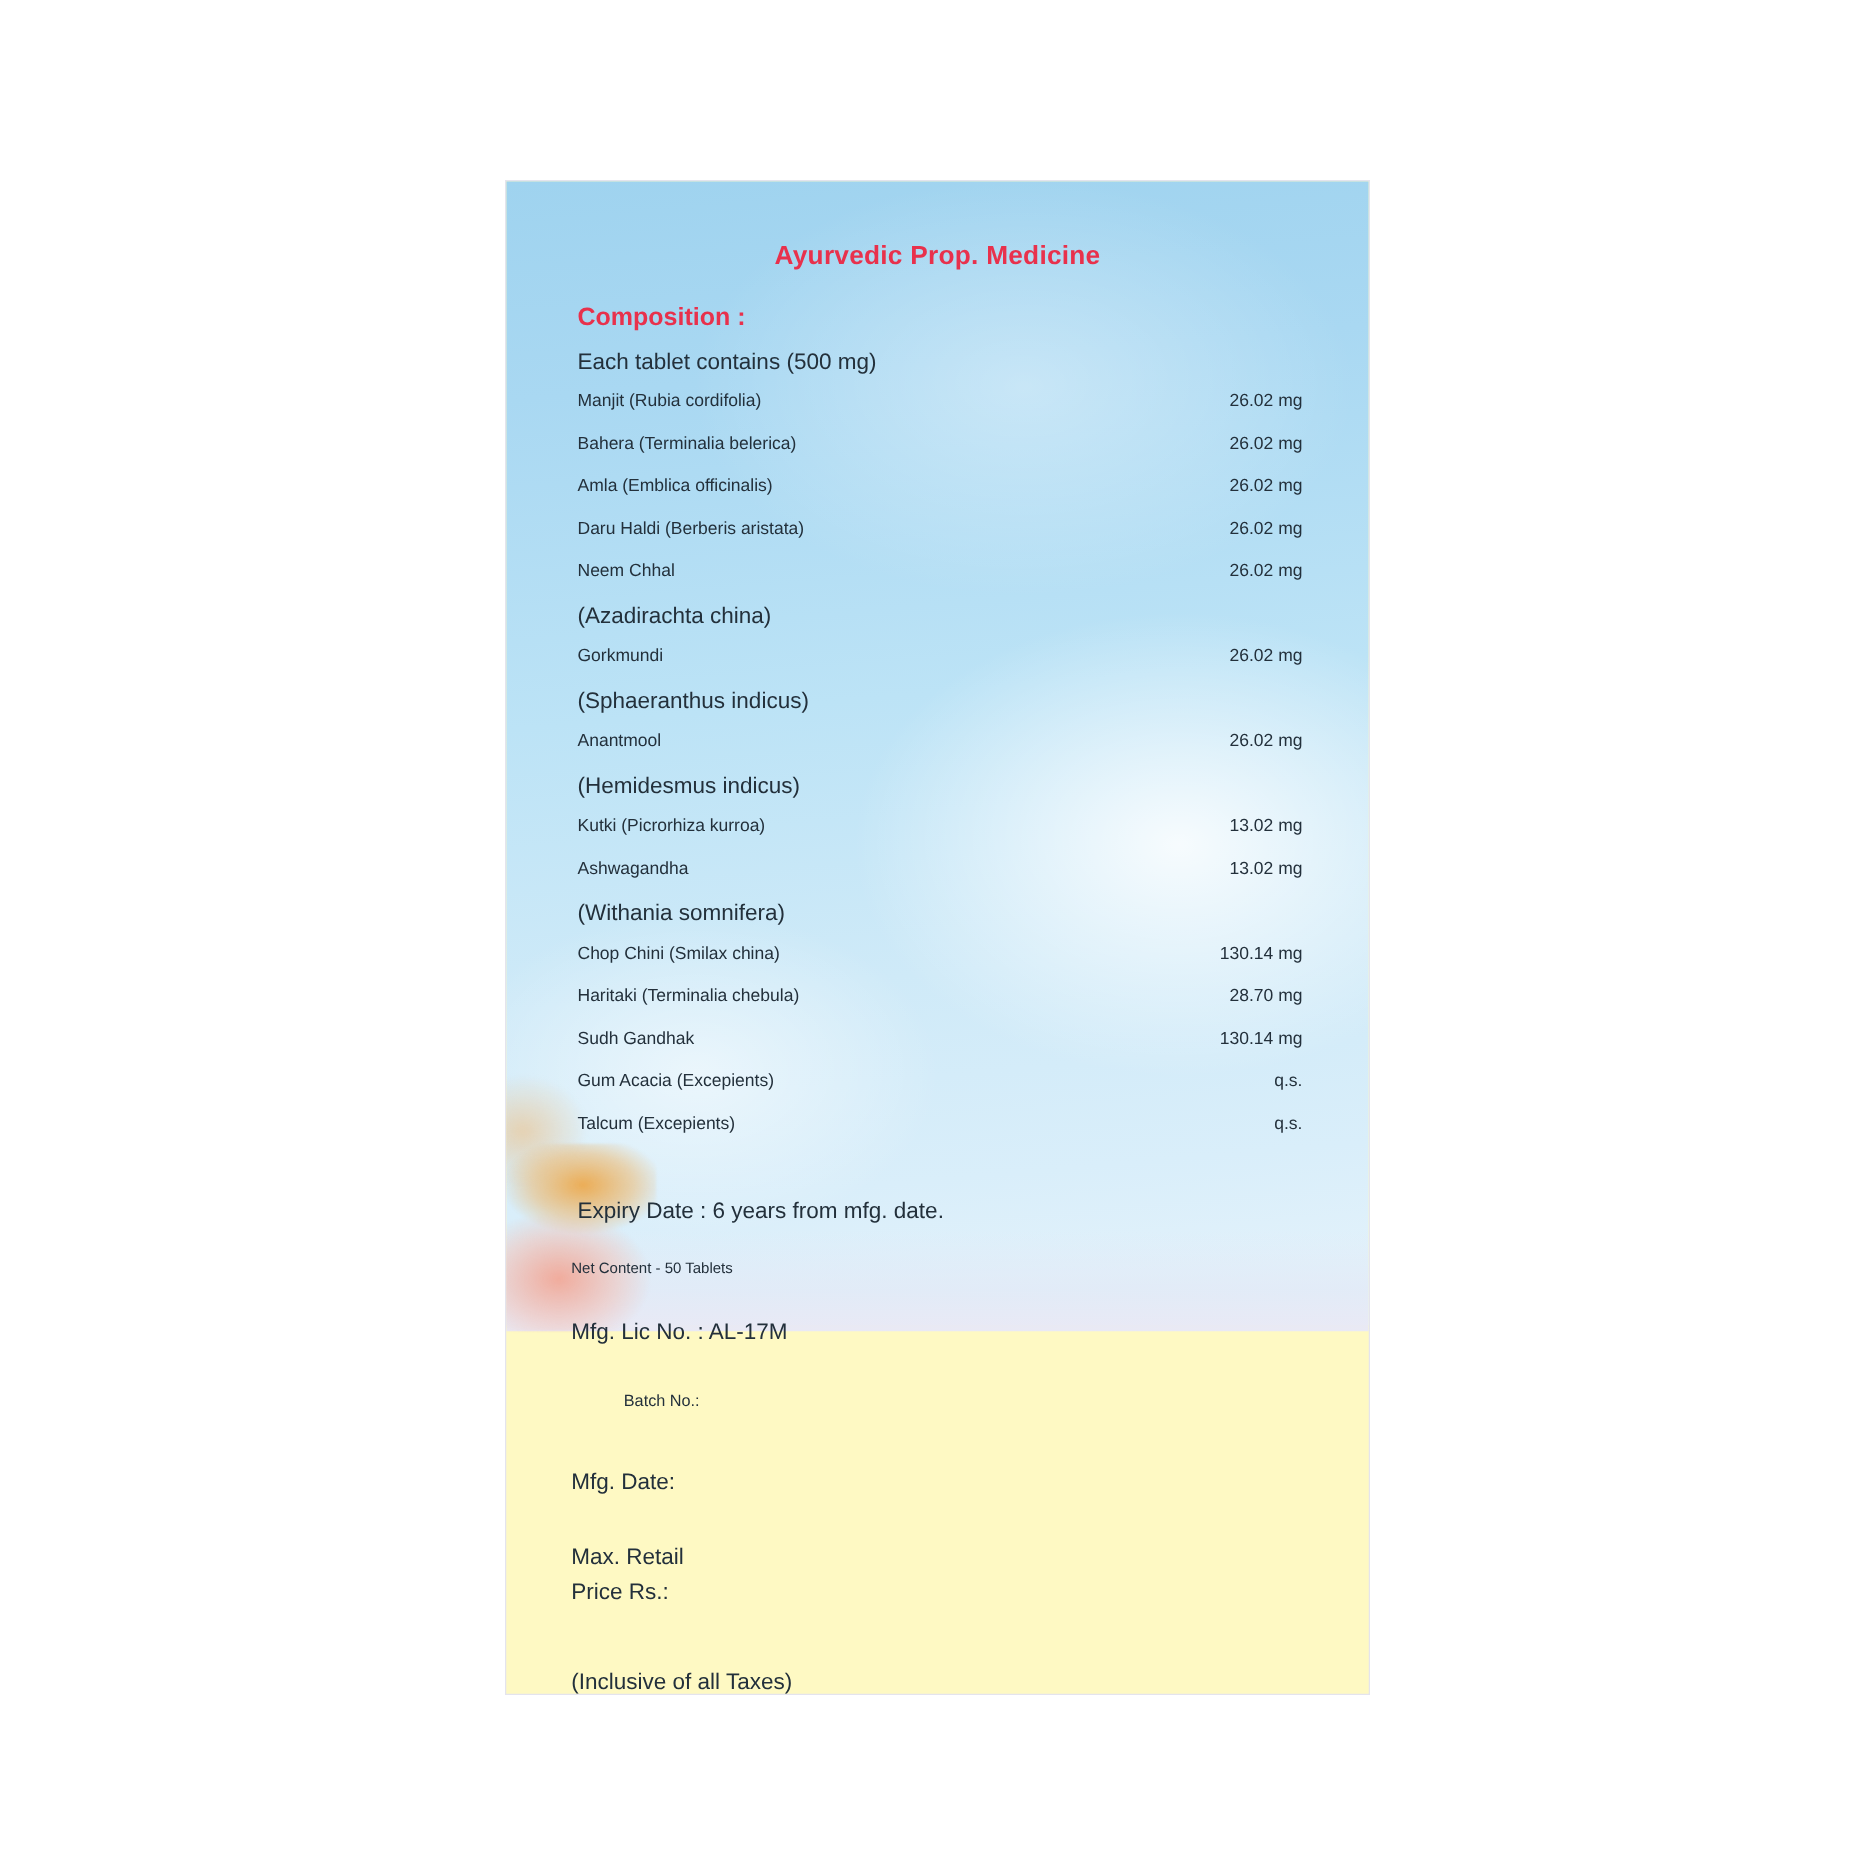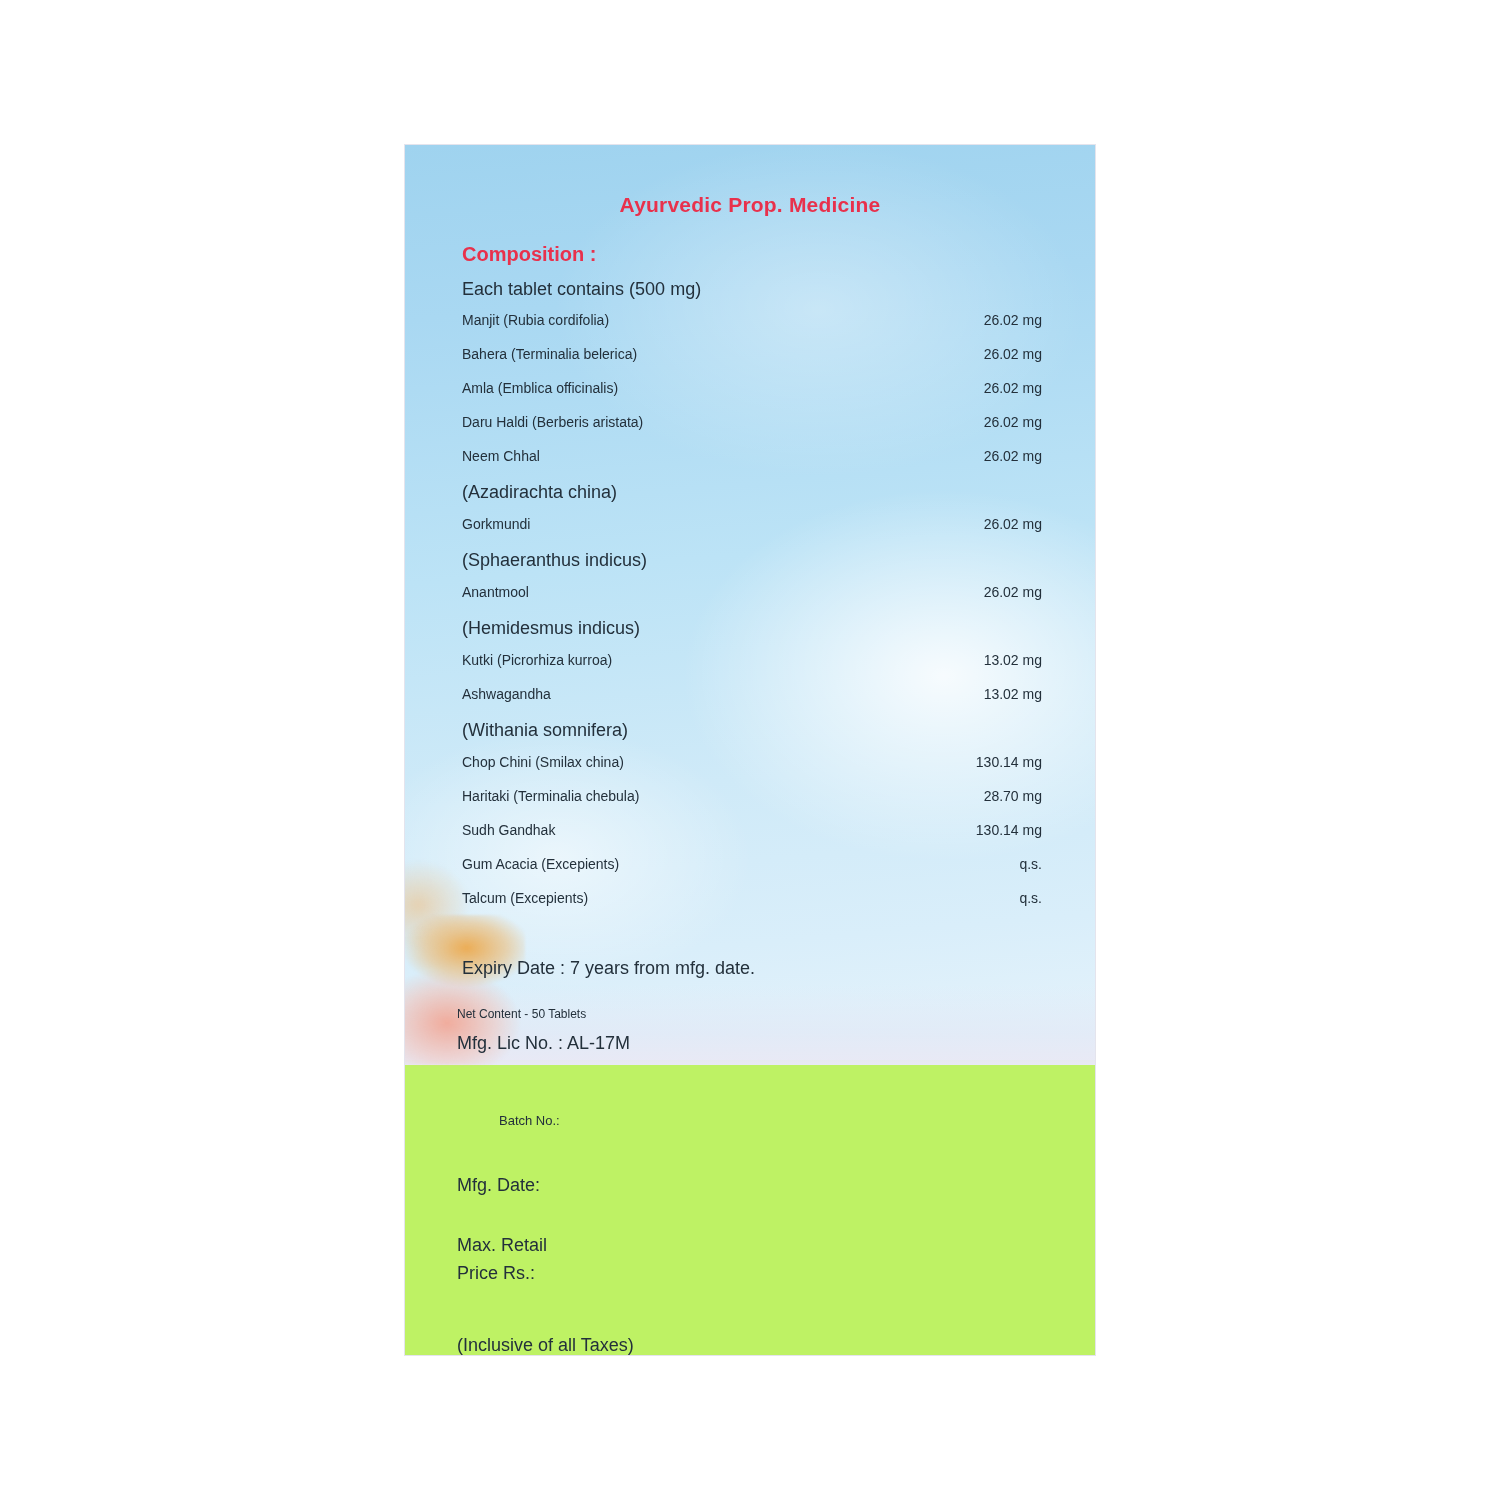--- a/index.html
+++ b/index.html
@@ -20,21 +20,21 @@
   }
 
   
   #label-panel {
     position: absolute;
     left: 405px;
     top: 145px;
     width: 690px;
     height: 1210px;
     overflow: hidden;
-    background: #bef264;
+    background: #fef9c3;
     box-shadow: 0 0 0 1px rgba(210,210,225,0.6);
     text-decoration: underline;
   }
 
   
   #sky-region {
     position: absolute;
     left: 0;
     top: 0;
     width: 690px;
@@ -167,21 +167,21 @@
     position: absolute;
     left: 52px;
     top: 862px;
     font-size: 12px;
     color: #23303b;
   }
 
   .mfglic {
     position: absolute;
     left: 52px;
-    top: 888px;
+    top: 910px;
     font-size: 18px;
     color: #23303b;
   }
 
   .batch {
     position: absolute;
     left: 52px;
     top: 968px;
     font-size: 13px;
     color: #23303b;
@@ -295,21 +295,21 @@
           <div class="ing-row">
             <span class="ing-name">Gum Acacia (Excepients)</span>
             <span class="ing-amt">q.s.</span>
           </div>
           <div class="ing-row">
             <span class="ing-name">Talcum (Excepients)</span>
             <span class="ing-amt">q.s.</span>
           </div>
         </div>
 
-      <div class="expiry">Expiry Date : 7 years from mfg. date.</div>
+      <div class="expiry">Expiry Date : 6 years from mfg. date.</div>
       <div class="netcontent">Net Content - 50 Tablets</div>
       <div class="mfglic">Mfg. Lic No. : AL-17M</div>
       <div class="batch">Batch No.:</div>
       <div class="mfgdate">Mfg. Date:</div>
       <div class="mrp1">Max. Retail</div>
       <div class="mrp2">Price Rs.:</div>
       <div class="mrp3">(Inclusive of all Taxes)</div>
 
     </div>
   </div>

